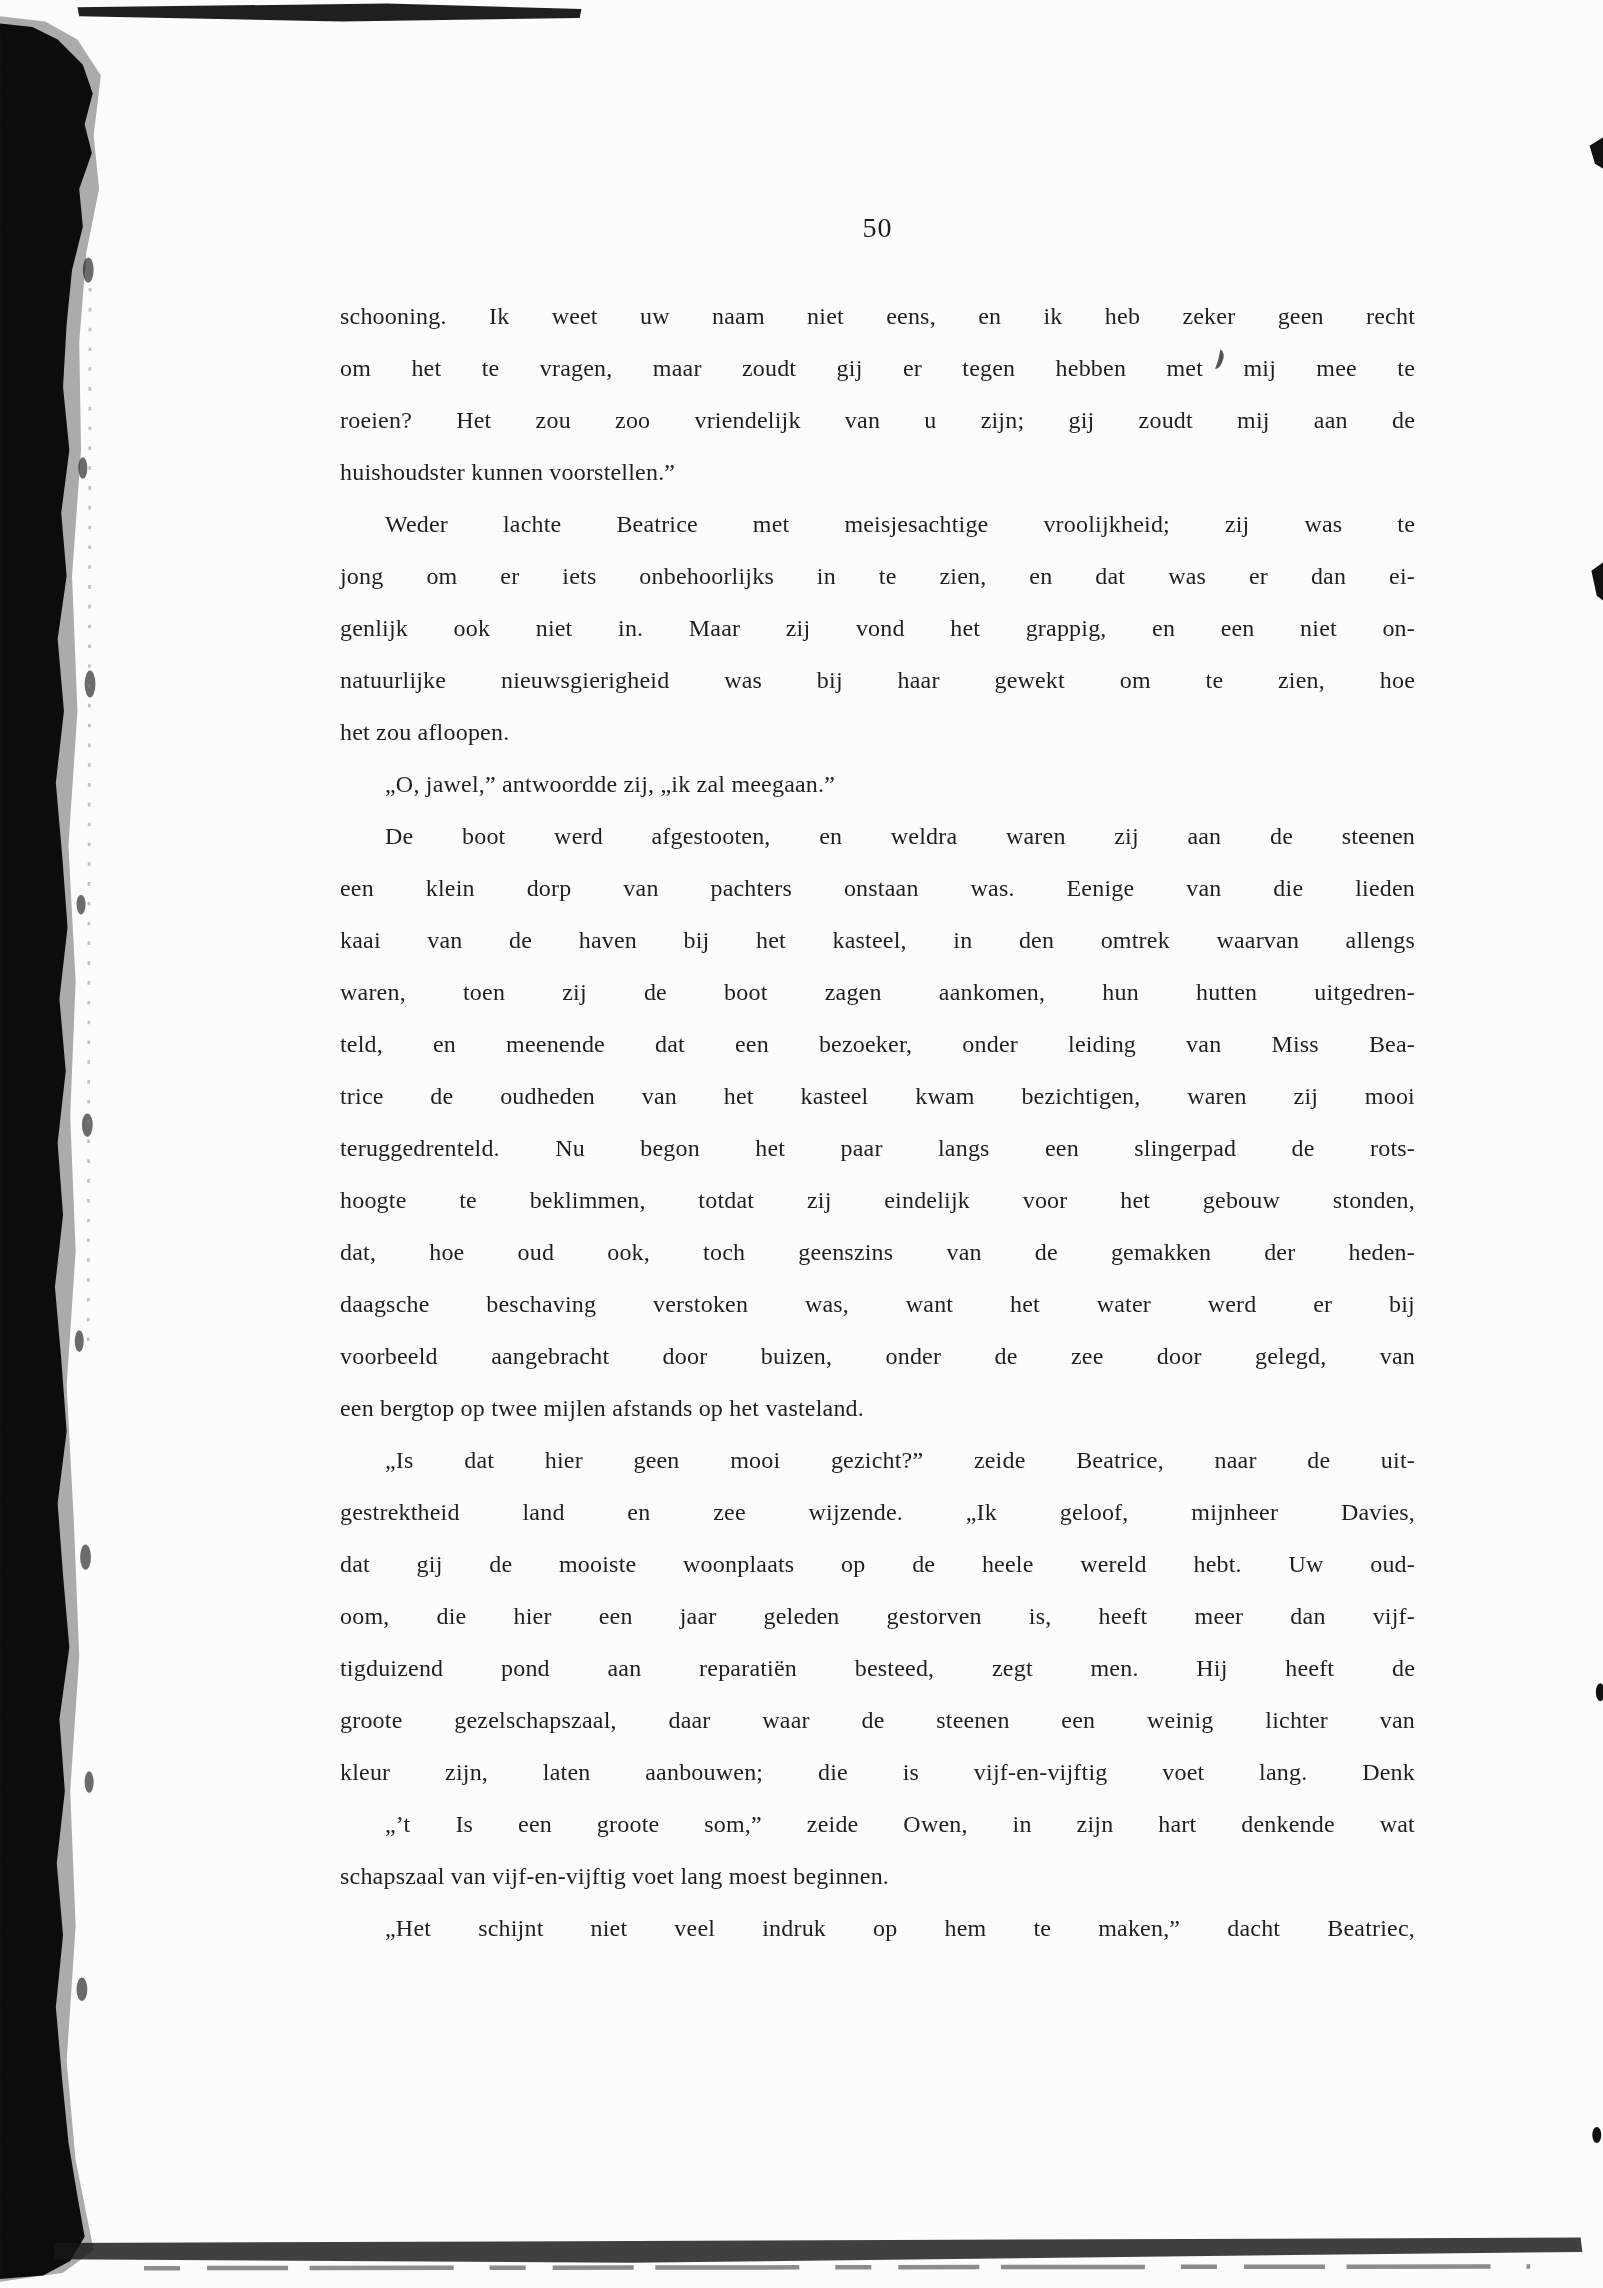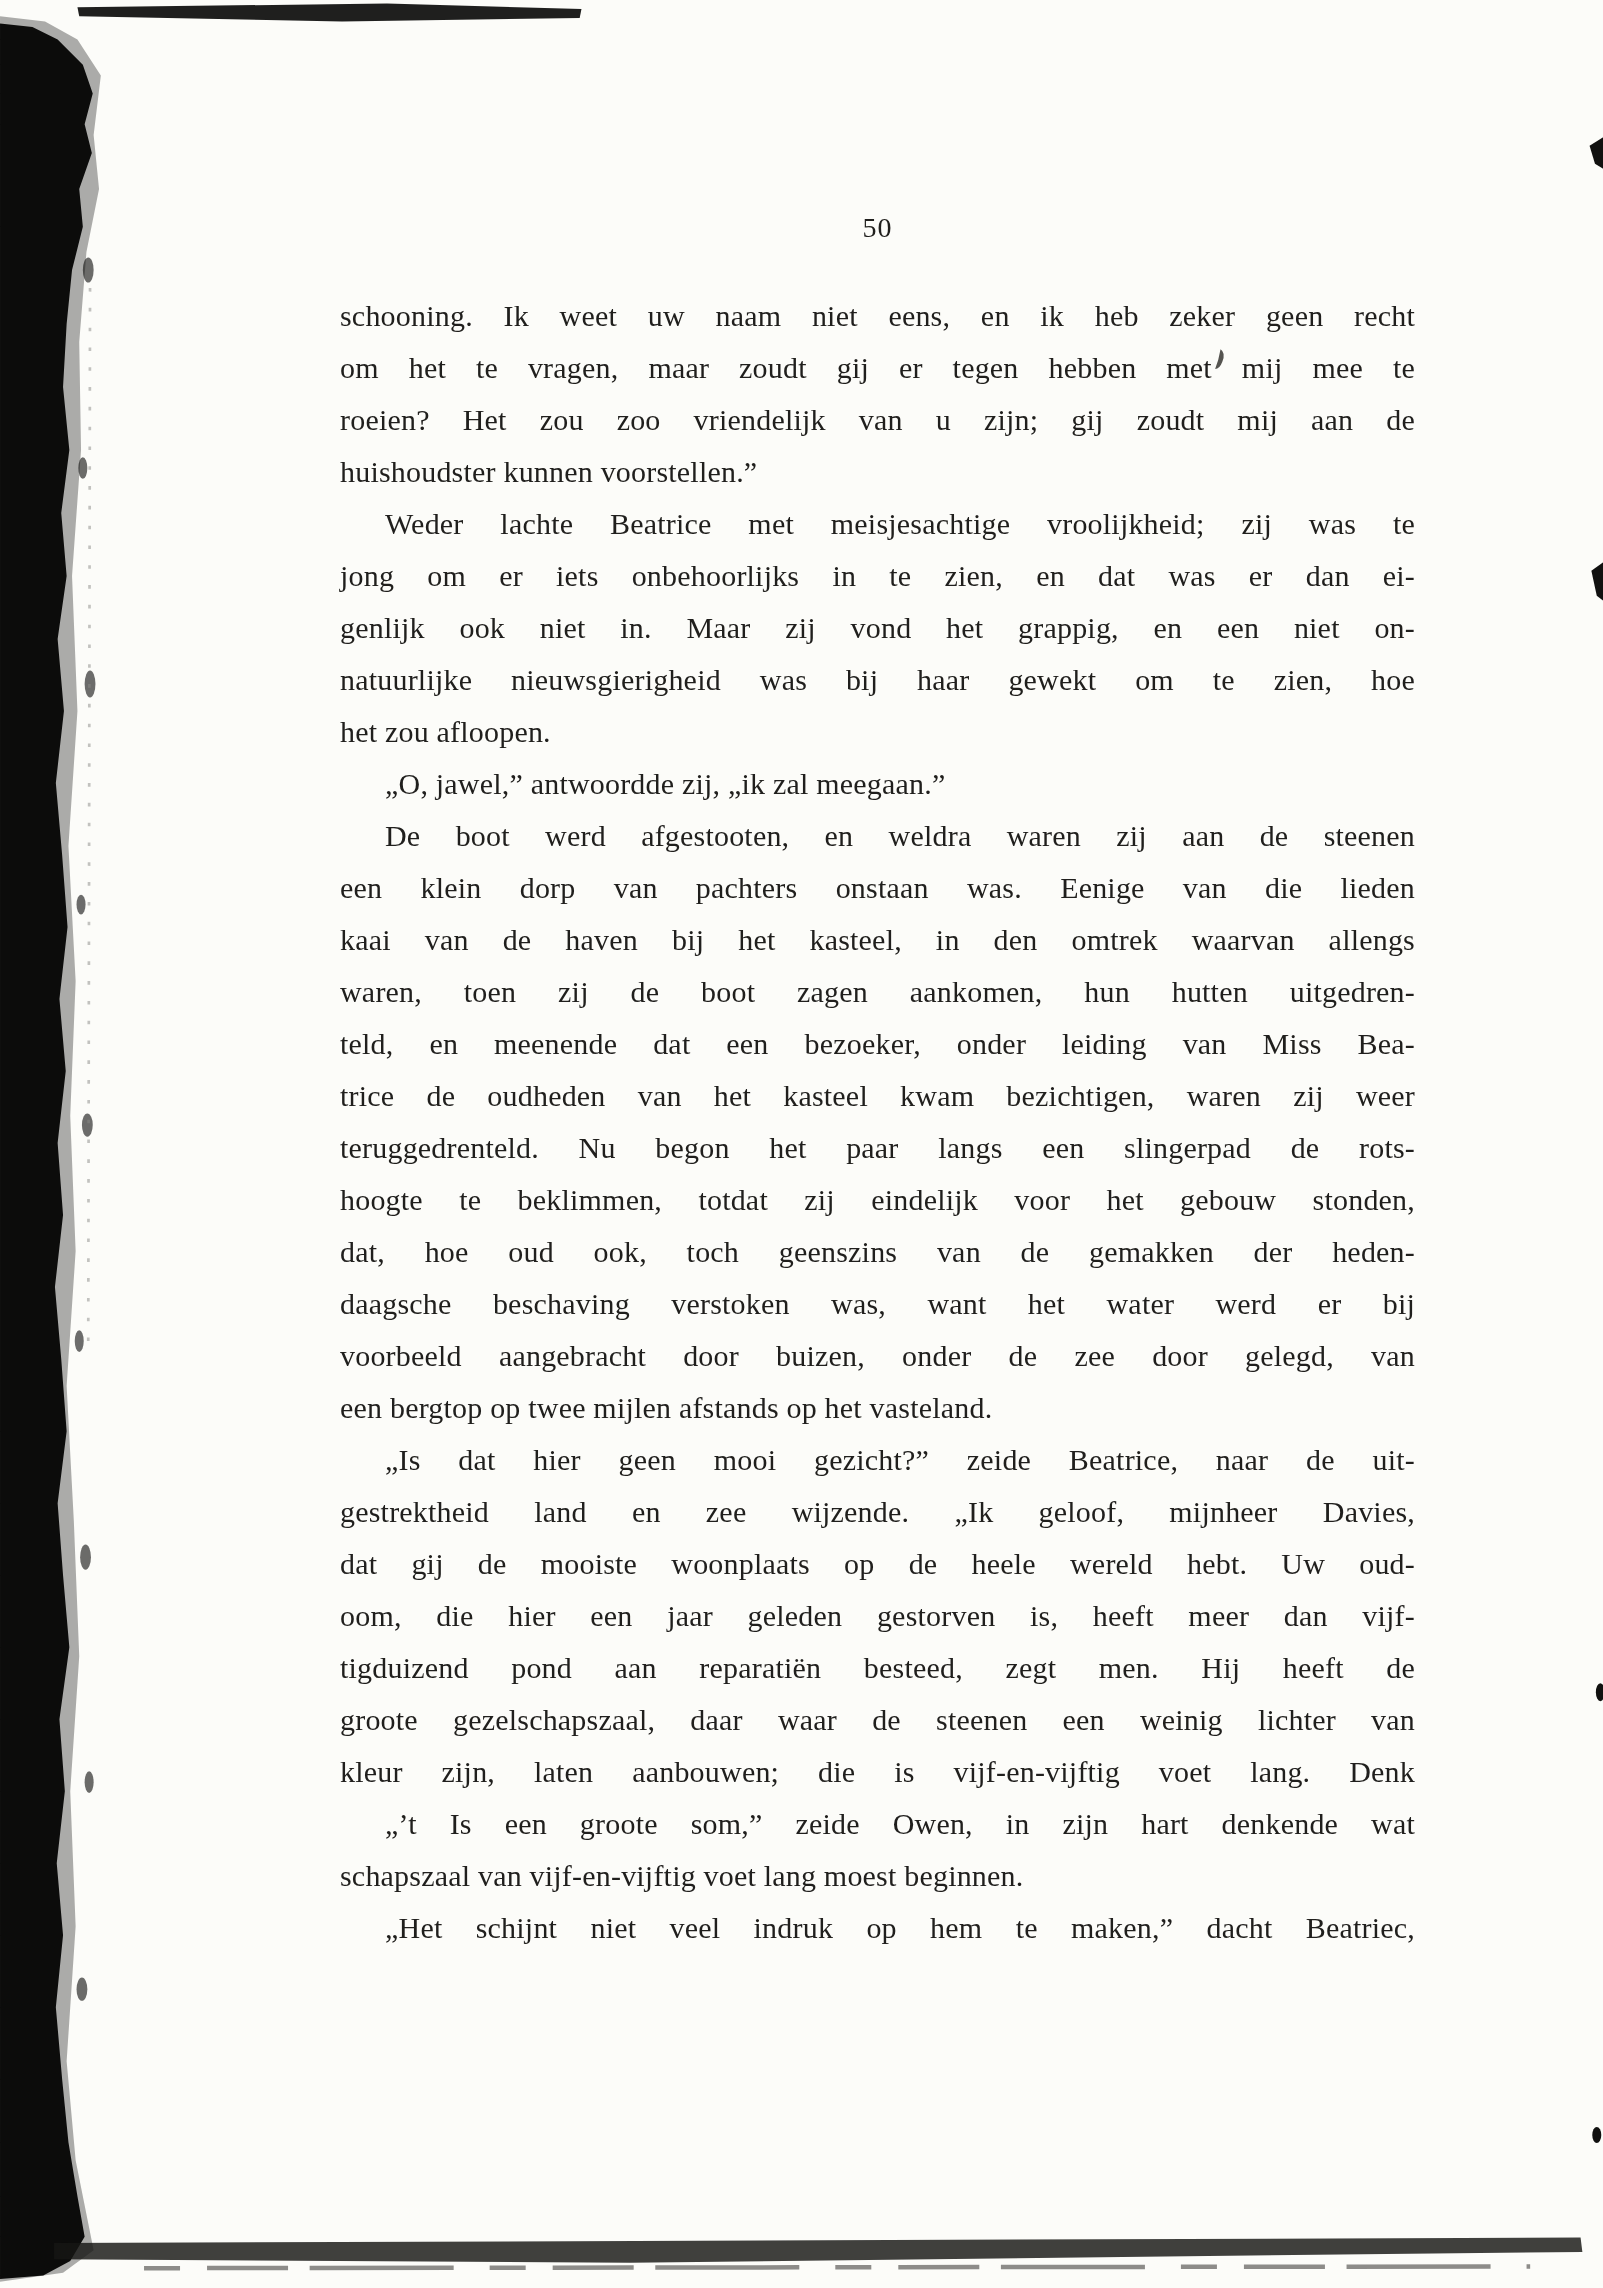--- a/index.html
+++ b/index.html
@@ -31,21 +31,21 @@
     text-align: center;
     font-size: 28px;
     letter-spacing: 0.9px;
     color: var(--ink, #201f1d);
   }
   .text-block {
     position: absolute;
     top: 290px;
     left: 340px;
     width: 1075px;
-    font-size: 30px;
+    font-size: 24px;
     line-height: 52px;
     letter-spacing: 0.2px;
     color: var(--ink, #201f1d);
   }
   .line {
     text-align: justify;
     text-align-last: justify;
   }
   .line.nojust { text-align-last: left; }
   .line.indent { text-indent: 45px; }
@@ -101,21 +101,21 @@
       <div class="line">jong om er iets onbehoorlijks in te zien, en dat was er dan ei-</div>
       <div class="line">genlijk ook niet in. Maar zij vond het grappig, en een niet on-</div>
       <div class="line">natuurlijke nieuwsgierigheid was bij haar gewekt om te zien, hoe</div>
       <div class="line nojust">het zou afloopen.</div>
       <div class="line indent nojust">„O, jawel,” antwoordde zij, „ik zal meegaan.”</div>
       <div class="line indent">De boot werd afgestooten, en weldra waren zij aan de steenen</div>
       <div class="line">een klein dorp van pachters onstaan was. Eenige van die lieden</div>
       <div class="line">kaai van de haven bij het kasteel, in den omtrek waarvan allengs</div>
       <div class="line">waren, toen zij de boot zagen aankomen, hun hutten uitgedren-</div>
       <div class="line">teld, en meenende dat een bezoeker, onder leiding van Miss Bea-</div>
-      <div class="line">trice de oudheden van het kasteel kwam bezichtigen, waren zij weer</div>
+      <div class="line">trice de oudheden van het kasteel kwam bezichtigen, waren zij mooi</div>
       <div class="line">teruggedrenteld. Nu begon het paar langs een slingerpad de rots-</div>
       <div class="line">hoogte te beklimmen, totdat zij eindelijk voor het gebouw stonden,</div>
       <div class="line">dat, hoe oud ook, toch geenszins van de gemakken der heden-</div>
       <div class="line">daagsche beschaving verstoken was, want het water werd er bij</div>
       <div class="line">voorbeeld aangebracht door buizen, onder de zee door gelegd, van</div>
       <div class="line nojust">een bergtop op twee mijlen afstands op het vasteland.</div>
       <div class="line indent">„Is dat hier geen mooi gezicht?” zeide Beatrice, naar de uit-</div>
       <div class="line">gestrektheid land en zee wijzende. „Ik geloof, mijnheer Davies,</div>
       <div class="line">dat gij de mooiste woonplaats op de heele wereld hebt. Uw oud-</div>
       <div class="line">oom, die hier een jaar geleden gestorven is, heeft meer dan vijf-</div>

